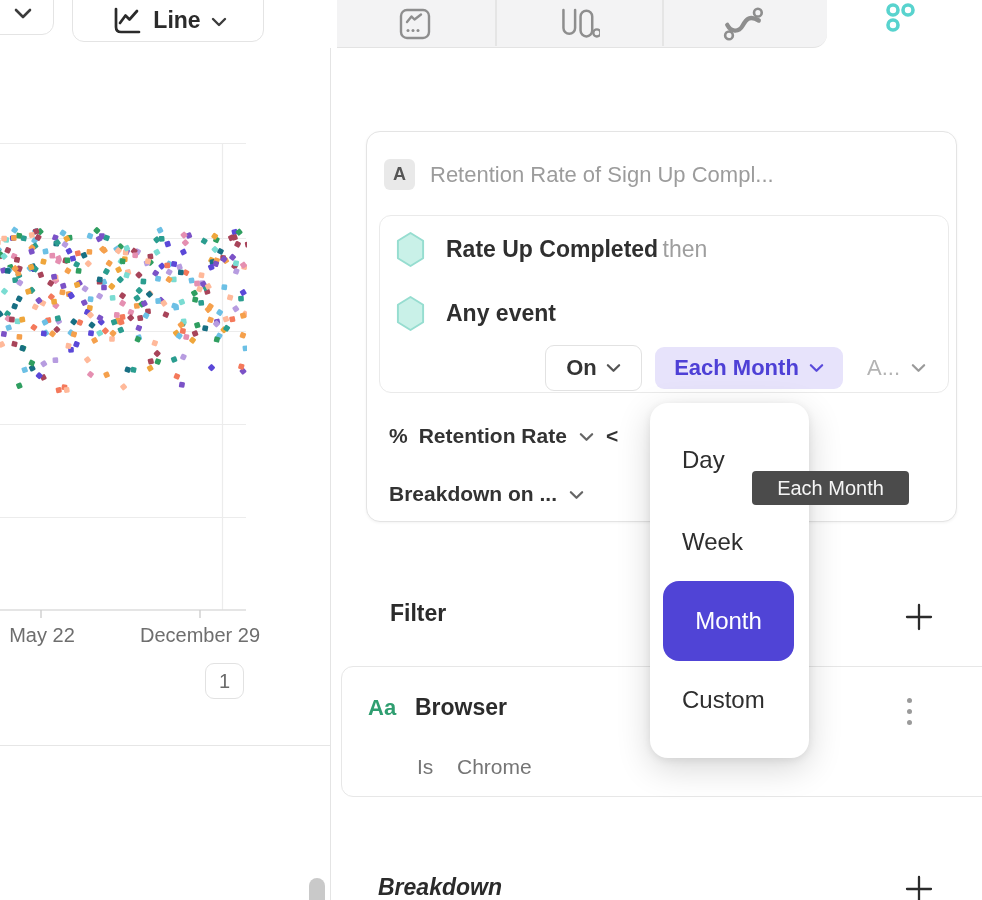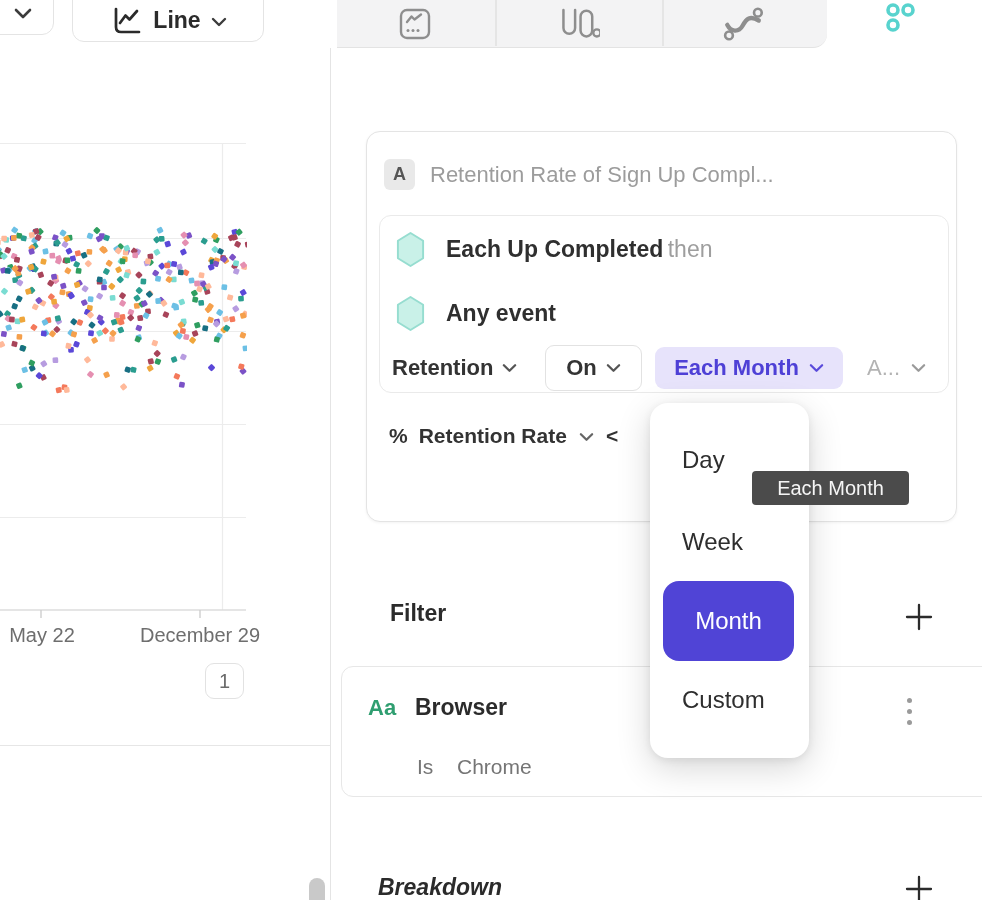--- a/index.html
+++ b/index.html
@@ -532,41 +532,33 @@
     <div id="query-title">Retention Rate of Sign Up Compl...</div>
 
     <div id="inner-card">
       <div class="event-row" style="top:15px">
         <span>
           <svg width="31" height="37" viewBox="0 0 32 38">
               <polygon points="16,2 29,10 29,28 16,36 3,28 3,10" fill="#c9f1e8" stroke="#96ddd0" stroke-width="2" stroke-linejoin="round"></polygon>
             </svg>
         </span>
         <span>
-          <span class="event-name">Each Up Completed</span>
+          <span class="event-name">Rate Up Completed</span>
           <span class="event-suffix">then</span>
         </span>
       </div>
       <div class="event-row" style="top:79px">
         <span>
           <svg width="31" height="37" viewBox="0 0 32 38">
               <polygon points="16,2 29,10 29,28 16,36 3,28 3,10" fill="#c9f1e8" stroke="#96ddd0" stroke-width="2" stroke-linejoin="round"></polygon>
             </svg>
         </span>
         <span class="event-name">Any event</span>
       </div>
 
-      <div id="retention-dd">
-        <span>Retention</span>
-        <span class="chev">
-          <svg width="15" height="10" viewBox="0 0 16 10">
-              <path d="M2 2 L8 8 L14 2" fill="none" stroke="currentColor" stroke-width="2.4" stroke-linecap="round" stroke-linejoin="round"></path>
-            </svg>
-        </span>
-      </div>
       <div id="on-btn">
         <span>On</span>
         <span class="chev">
           <svg width="15" height="10" viewBox="0 0 16 10">
               <path d="M2 2 L8 8 L14 2" fill="none" stroke="currentColor" stroke-width="2.4" stroke-linecap="round" stroke-linejoin="round"></path>
             </svg>
         </span>
       </div>
       <div id="interval-pill">
         <span>Each Month</span>
@@ -590,20 +582,28 @@
       <span style="margin-right:11px">%</span>
       <span>Retention Rate</span>
       <span class="chev">
         <svg width="15" height="10" viewBox="0 0 16 10">
             <path d="M2 2 L8 8 L14 2" fill="none" stroke="currentColor" stroke-width="2.4" stroke-linecap="round" stroke-linejoin="round"></path>
           </svg>
       </span>
       <span>&lt;</span>
     </div>
 
+    <div id="breakdown-on-row">
+      <span>Breakdown on ...</span>
+      <span class="chev">
+        <svg width="15" height="10" viewBox="0 0 16 10">
+            <path d="M2 2 L8 8 L14 2" fill="none" stroke="currentColor" stroke-width="2.4" stroke-linecap="round" stroke-linejoin="round"></path>
+          </svg>
+      </span>
+    </div>
   </div>
 
   <div id="interval-menu" class="abs">
     <div class="menu-item" style="top:43px">Day</div>
     <div class="menu-item" style="top:125px">Week</div>
     <div id="menu-item-month">Month</div>
     <div class="menu-item" style="top:283px">Custom</div>
   </div>
 
   <div id="tooltip" class="abs">Each Month</div>

